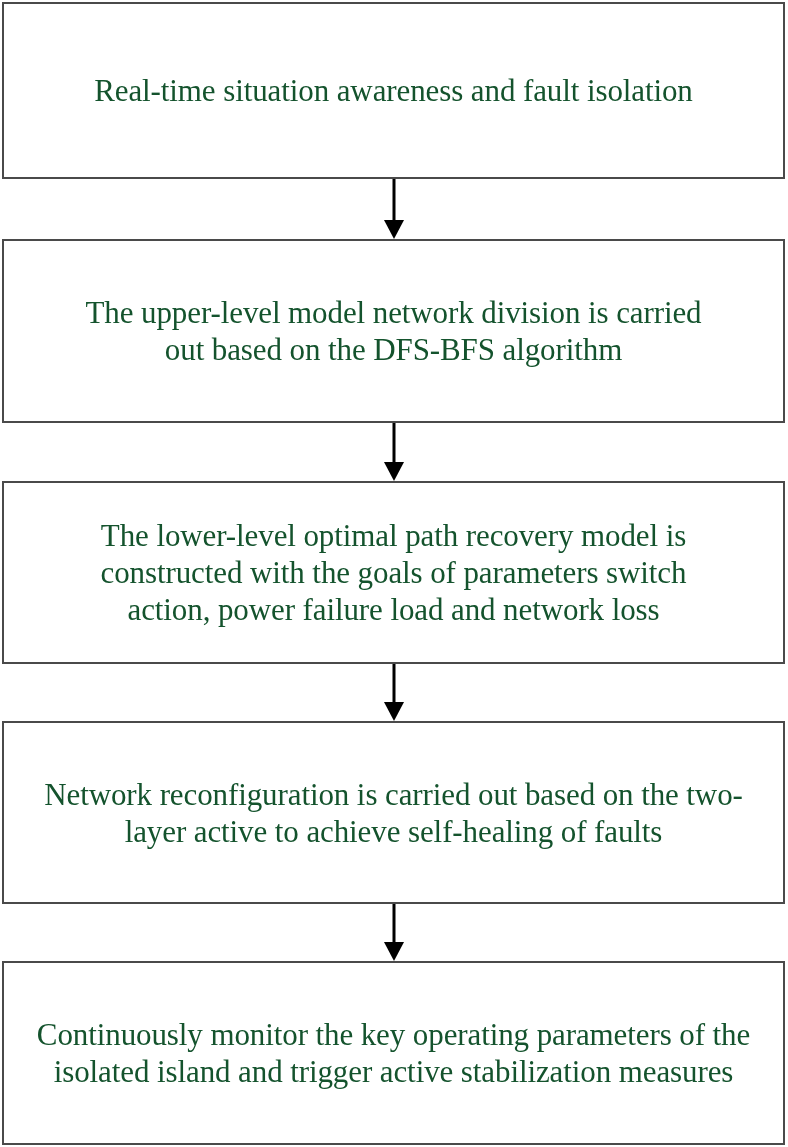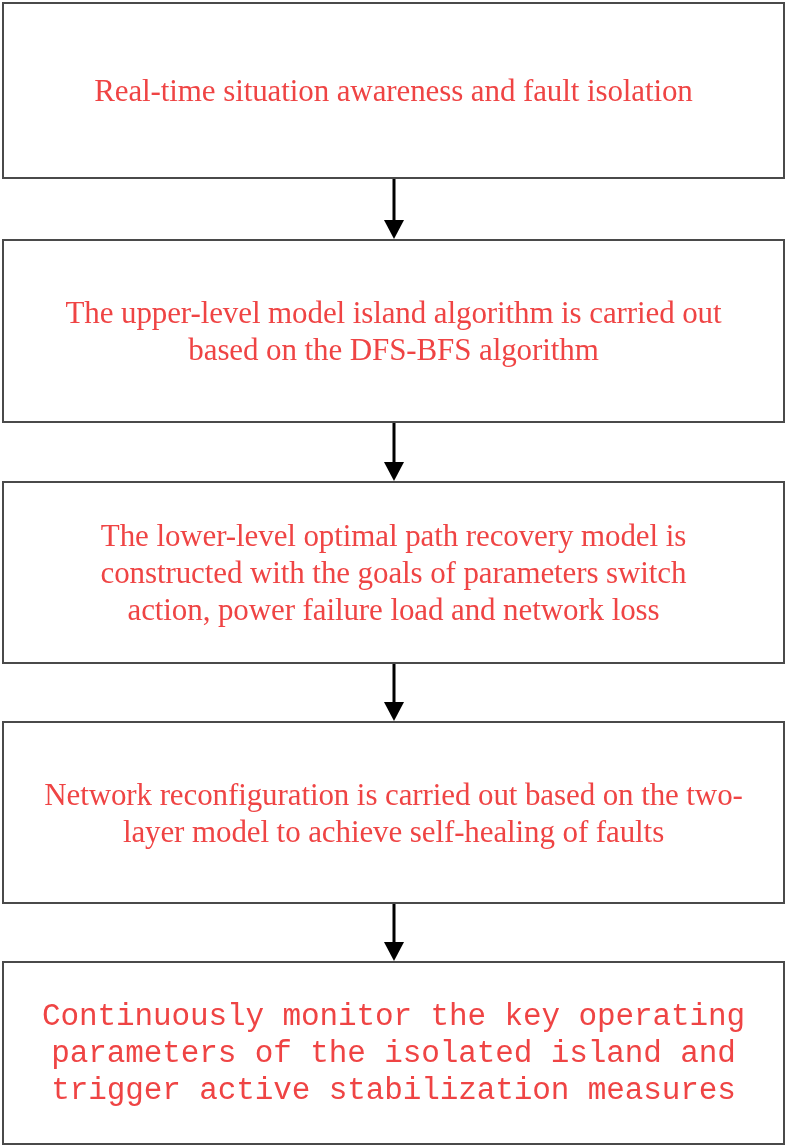--- a/index.html
+++ b/index.html
@@ -25,21 +25,21 @@
     display: flex;
     align-items: center;
     justify-content: center;
   }
   .flow-box-label {
     display: block;
     width: 700px;
     text-align: center;
     font-size: 31px;
     line-height: 37px;
-    color: #ef4444;
+    color: #14532d;
     letter-spacing: -0.1px;
     white-space: pre-line;
   }
   .flow-arrow {
     position: absolute;
     left: 50%;
     transform: translateX(-50%);
     width: 22px;
   }
   .flow-arrow svg {
@@ -69,21 +69,21 @@
   </div>
 
   <div class="flow-arrow" id="arrow-1">
     <svg width="22" height="60" viewBox="0 0 22 60">
       <rect x="9.5" y="0" width="3" height="42" fill="#000000"></rect>
       <polygon points="1,41 21,41 11,60" fill="#000000"></polygon>
     </svg>
   </div>
 
   <div class="flow-box" id="box-2">
-    <span class="flow-box-label" style="width: 660px;">The upper-level model island algorithm is carried out based on the DFS-BFS algorithm</span>
+    <span class="flow-box-label" style="width: 660px;">The upper-level model network division is carried out based on the DFS-BFS algorithm</span>
   </div>
 
   <div class="flow-arrow" id="arrow-2">
     <svg width="22" height="58" viewBox="0 0 22 58">
       <rect x="9.5" y="0" width="3" height="40" fill="#000000"></rect>
       <polygon points="1,39 21,39 11,58" fill="#000000"></polygon>
     </svg>
   </div>
 
   <div class="flow-box" id="box-3">
@@ -91,27 +91,27 @@
   </div>
 
   <div class="flow-arrow" id="arrow-3">
     <svg width="22" height="57" viewBox="0 0 22 57">
       <rect x="9.5" y="0" width="3" height="39" fill="#000000"></rect>
       <polygon points="1,38 21,38 11,57" fill="#000000"></polygon>
     </svg>
   </div>
 
   <div class="flow-box" id="box-4">
-    <span class="flow-box-label" style="width: 700px;">Network reconfiguration is carried out based on the two-layer model to achieve self-healing of faults</span>
+    <span class="flow-box-label" style="width: 700px;">Network reconfiguration is carried out based on the two-layer active to achieve self-healing of faults</span>
   </div>
 
   <div class="flow-arrow" id="arrow-4">
     <svg width="22" height="57" viewBox="0 0 22 57">
       <rect x="9.5" y="0" width="3" height="39" fill="#000000"></rect>
       <polygon points="1,38 21,38 11,57" fill="#000000"></polygon>
     </svg>
   </div>
 
   <div class="flow-box" id="box-5">
-    <span class="flow-box-label" style="width: 740px; font-family: Liberation Mono, monospace;">Continuously monitor the key operating parameters of the isolated island and trigger active stabilization measures</span>
+    <span class="flow-box-label" style="width: 740px;">Continuously monitor the key operating parameters of the isolated island and trigger active stabilization measures</span>
   </div>
 
 </div>
 
 </body></html>

